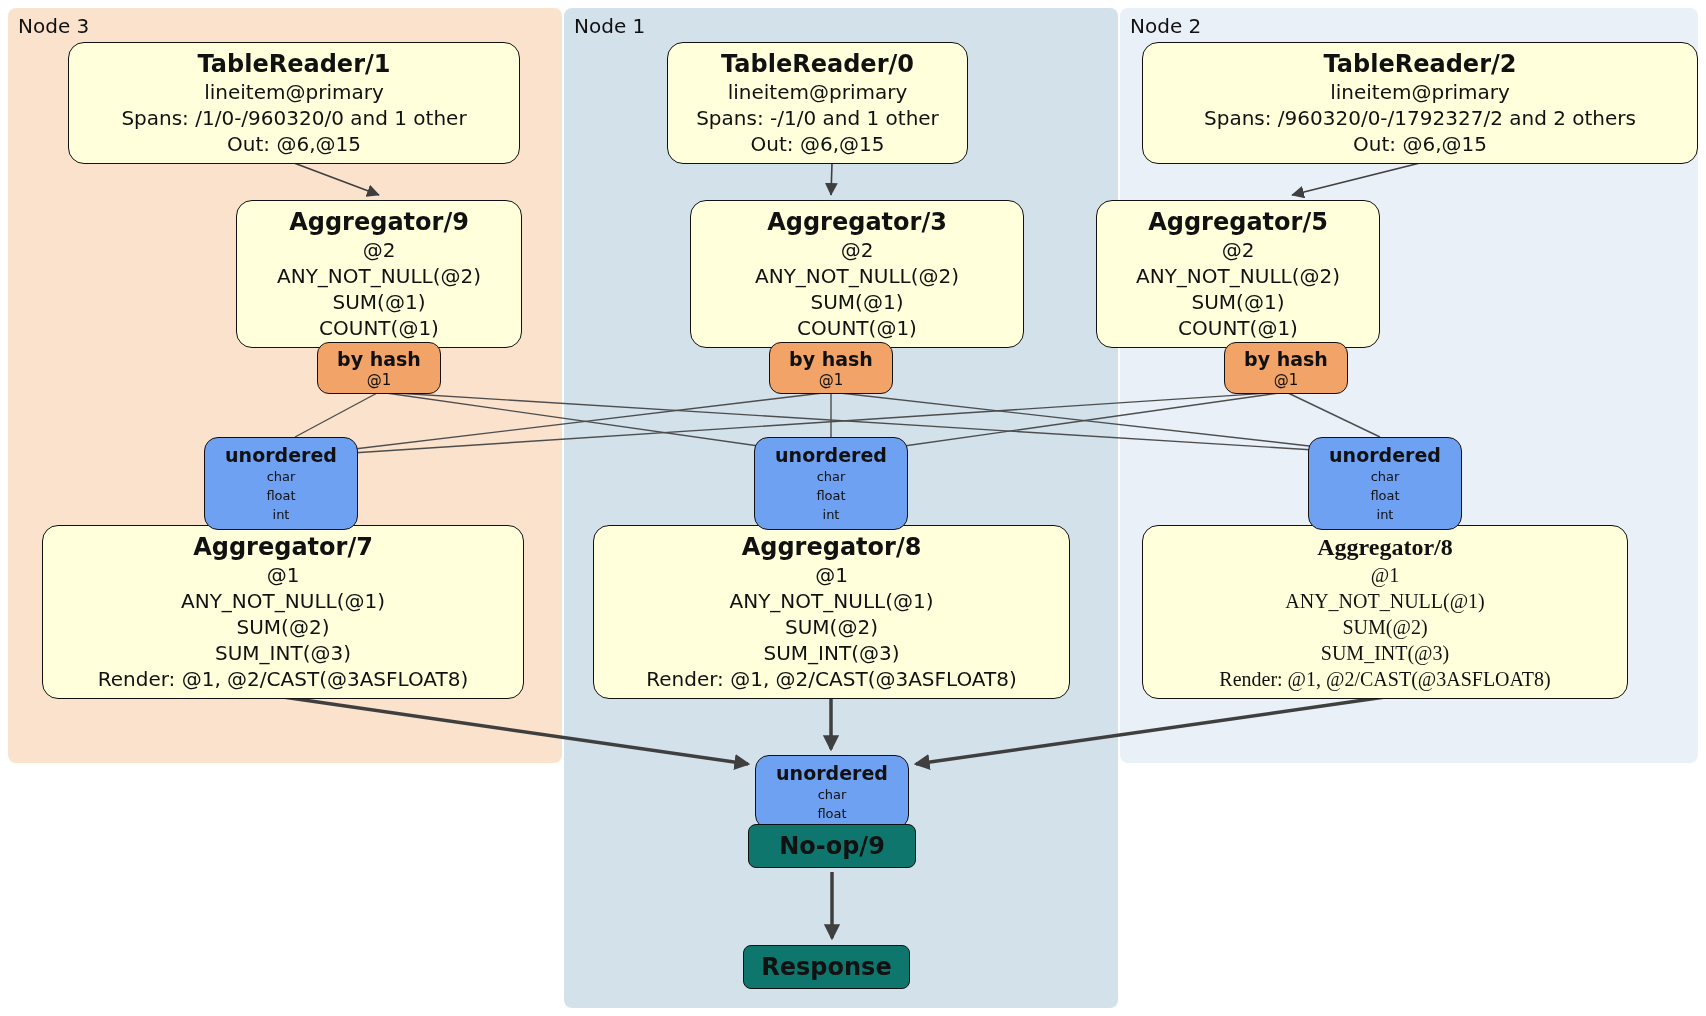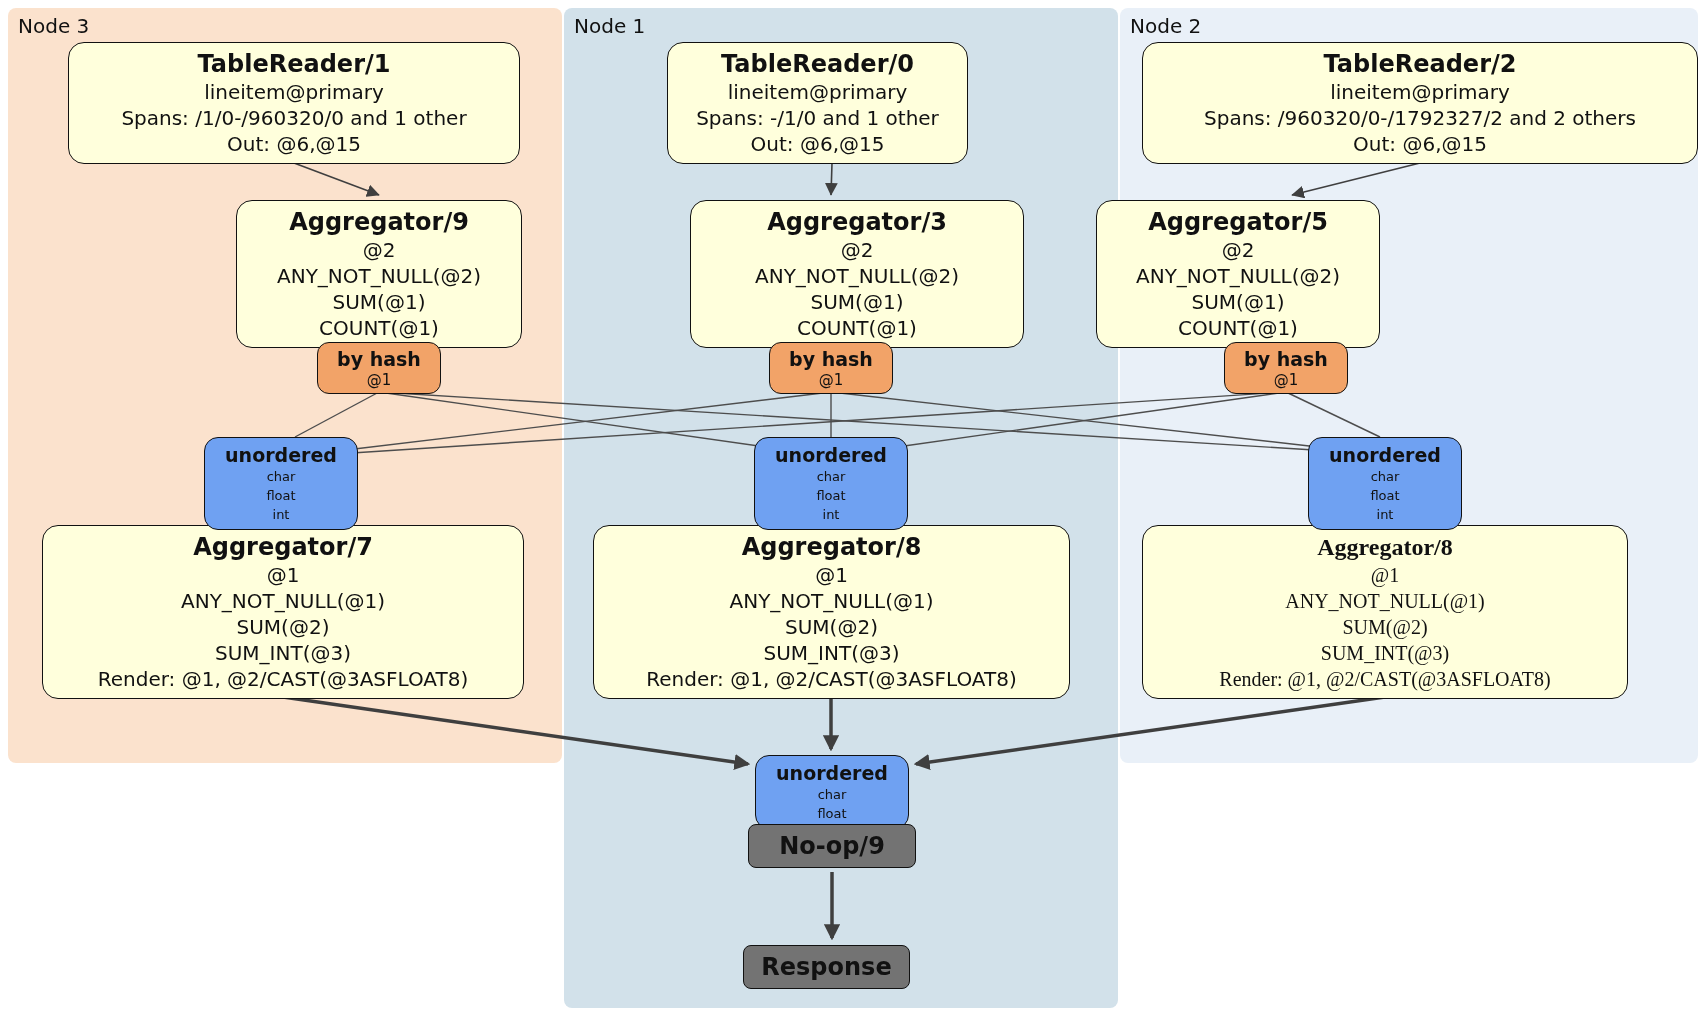--- a/index.html
+++ b/index.html
@@ -17,21 +17,21 @@
   svg.edges { position:absolute; left:0; top:0; z-index:1; }
   .e-thin  { stroke:#4d4d4d; stroke-width:1.4px; }
   .e-arrow { stroke:#3f3f3f; stroke-width:1.6px; }
   .e-thick { stroke:#3f3f3f; stroke-width:3.5px; }
 
   .nbox { position:absolute; box-sizing:border-box; border:1.6px solid #111;
           text-align:center; z-index:2; }
   .yellow    { background:#ffffdc; border-radius:16px; padding:6px 12px; }
   .hash      { background:#f2a368; border-radius:12px; padding:4px 6px; z-index:3; }
   .unordered { background:#6fa1f2; border-radius:14px; padding:5px 18px; z-index:3; }
-  .terminal  { background:#737373; border-radius:8px;  padding:6px 10px; z-index:3; }
+  .terminal  { background:#0f766e; border-radius:8px;  padding:6px 10px; z-index:3; }
 
   .ntitle { font-size:24px; font-weight:bold; line-height:30px; white-space:nowrap; }
   .nline  { font-size:20px; line-height:26px; white-space:nowrap; }
   .htitle { font-size:19px; font-weight:bold; line-height:24px; }
   .hsub   { font-size:15px; line-height:18px; }
   .uline  { font-size:13px; line-height:19px; }
 </style>
 </head>
 <body>
 

